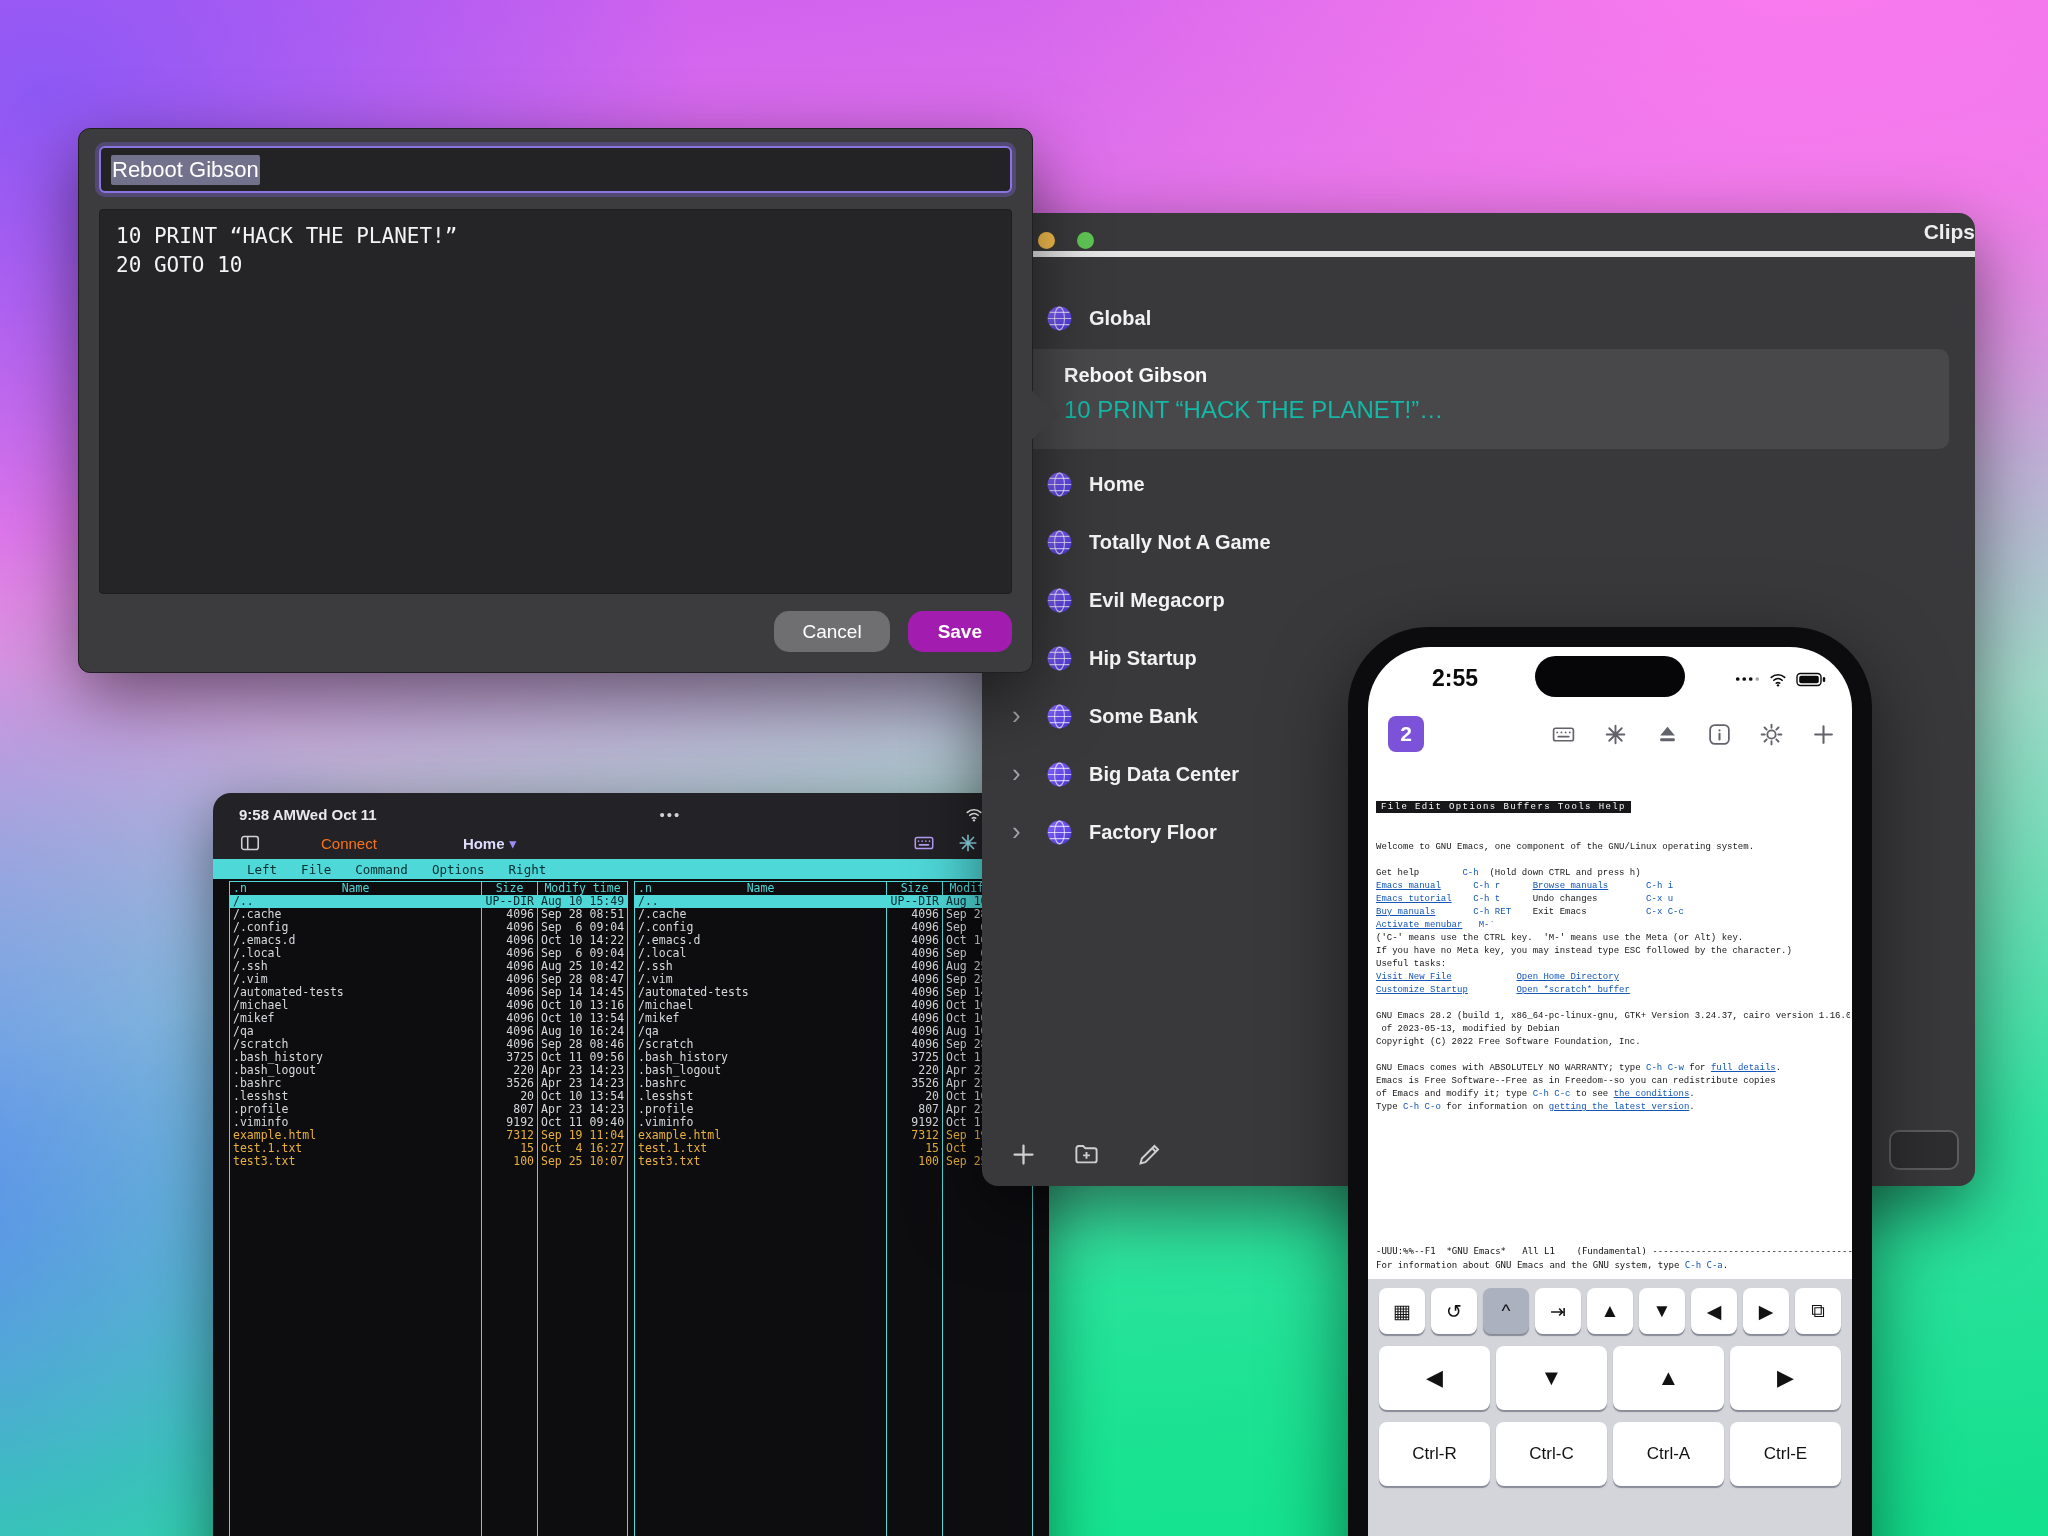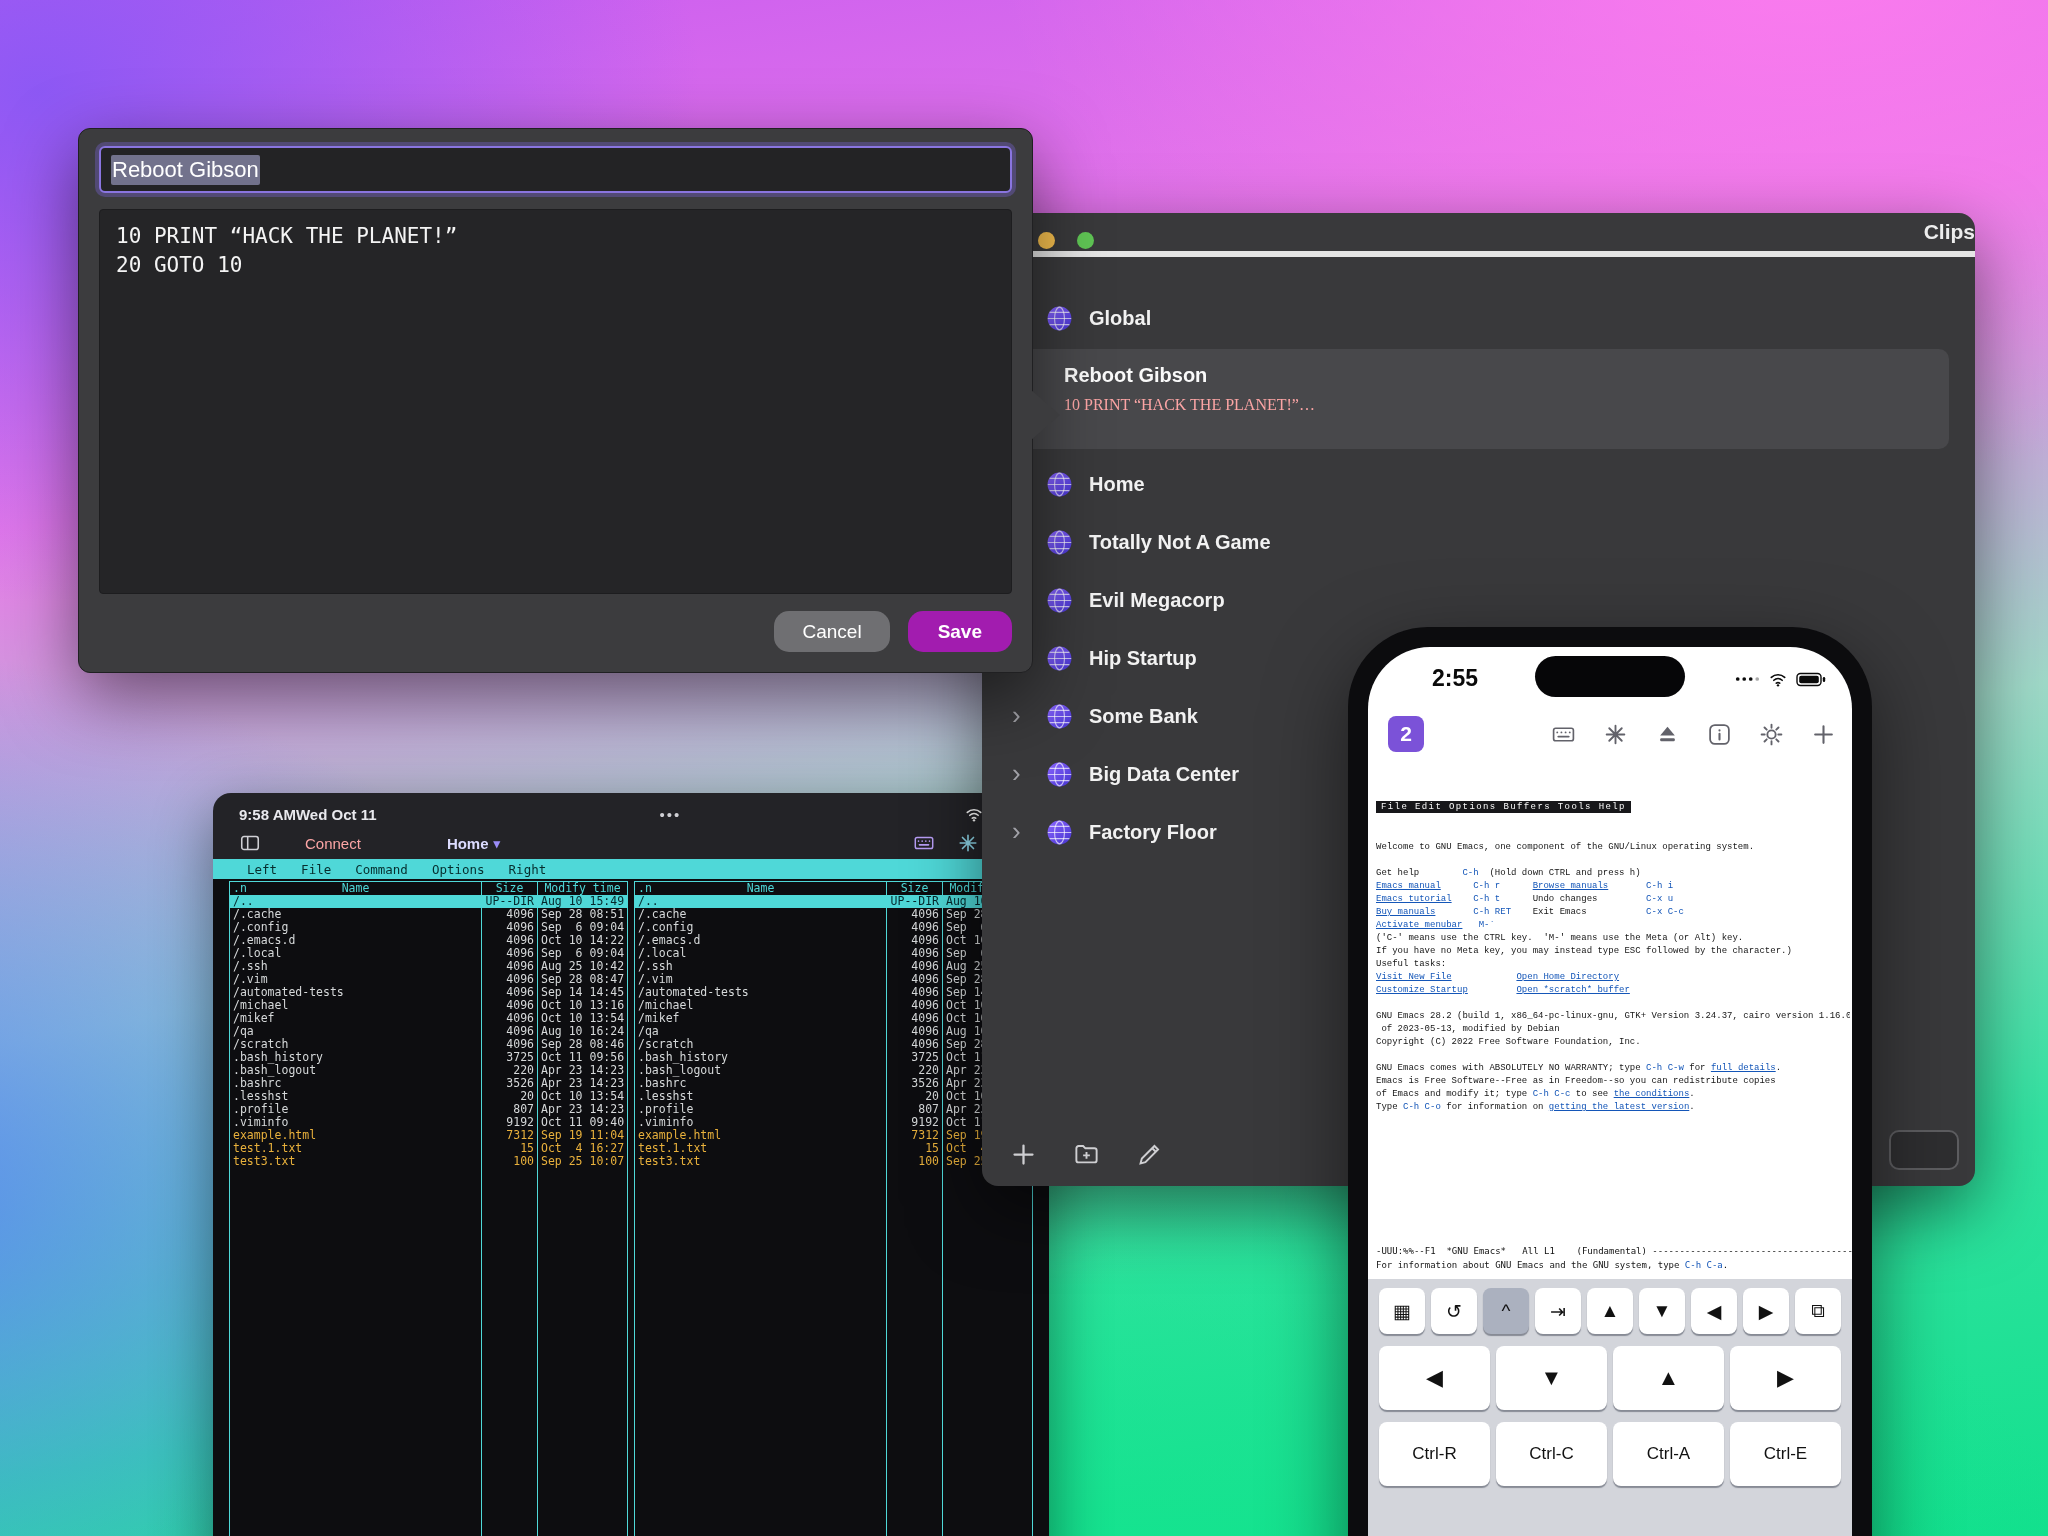--- a/index.html
+++ b/index.html
@@ -20,21 +20,21 @@
   .icn.bat{width:30px;height:15px}.icn.dots{width:26px;height:8px}
 
   
   .term{position:absolute;left:213px;top:793px;width:836px;height:790px;z-index:1;
         background:#232327;border-radius:18px 18px 0 0;box-shadow:0 18px 60px rgba(0,0,0,.45)}
   .term-status{display:flex;align-items:center;height:34px;padding:8px 26px 0;color:#e9e9ee;font-size:15px;font-weight:700}
   .term-status .tcenter{flex:1;text-align:center;color:#cfcfd4;font-weight:400;letter-spacing:2px}
   .term-status .tright{display:flex;gap:9px;align-items:center;color:#fff}
   .term-clock{display:flex;gap:0}
   .term-toolbar{display:flex;align-items:center;height:32px;padding:0 26px;color:#b9b9c0;font-size:15px}
-  .tb-connect{margin-left:44px;color:#fca5a5}
+  .tb-connect{margin-left:60px;color:#f97316}
   .tb-host{margin-left:86px;color:#dcdcff;font-weight:700;display:flex;align-items:center;gap:5px}
   .tb-host .dd{color:#9b8cf8;font-size:13px}
   .term-ticons{margin-left:auto;display:flex;gap:22px;align-items:center}
   .mc{position:absolute;left:0;right:0;top:66px;bottom:0;background:#0d0d10;overflow:hidden}
   .mc-menu{height:20px;background:#4fd8d8;color:#062e2e;font:12.5px "DejaVu Sans Mono",monospace;display:flex;align-items:center;padding-left:22px}
   .mc-menu span{padding:0 12px;cursor:default}
   .mc-panels{display:flex;gap:6px;padding:2px 16px 0;height:calc(100% - 22px)}
   .mc-panel{flex:1;border:1px solid #4fd8d8;font:11.5px/13px "DejaVu Sans Mono",monospace;color:#d6d9da;display:flex;flex-direction:column;overflow:hidden;background:#0d0d10}
   .mc-row{display:grid;grid-template-columns:1fr 56px 90px;height:13px;line-height:13px;white-space:pre;overflow:hidden}
   .mc-row .c-size,.mc-row .c-time{border-left:1px solid #4fd8d8;padding:0 3px;text-align:right}
@@ -57,21 +57,21 @@
   .clips-title{font-size:21px;font-weight:700;color:#ededed}
   .clips-list{position:absolute;top:80px;left:0;right:0}
   .group-row{display:flex;align-items:center;height:58px;padding-left:64px;position:relative}
   .group-row.first{height:50px}
   .group-row .chev{position:absolute;left:30px;color:#a2a2a8;font-size:26px;line-height:1;top:50%;transform:translateY(-54%)}
   .globe{width:27px;height:27px;margin-right:16px;flex:0 0 auto}
   .globe svg{width:100%;height:100%;display:block}
   .group-label{font-size:20px;font-weight:700;color:#f2f2f2}
   .clip-row{margin:6px 26px;background:#48484b;border-radius:10px;padding:15px 20px 0 56px;height:100px}
   .clip-title{font-size:20px;font-weight:700;color:#fafafa;margin-bottom:9px}
-  .clip-preview{font-size:16px;color:#fca5a5;font-family:Liberation Serif, serif}
+  .clip-preview{font-size:24px;color:#14b8a6;font-family:Liberation Sans, sans-serif}
   .clips-toolbar{position:absolute;left:28px;bottom:18px;display:flex;gap:36px;color:#cfcfd2;align-items:center}
   .clips-field{position:absolute;right:16px;bottom:16px;width:70px;height:40px;border:2px solid #5d5d60;border-radius:10px;background:#2e2e30}
 
   
   .dialog{position:absolute;left:78px;top:128px;width:955px;height:545px;z-index:3;
           background:#3c3c3e;border-radius:12px;border:1px solid #202022;box-shadow:0 24px 70px rgba(0,0,0,.5)}
   .dialog .tail{position:absolute;right:-28px;top:261px;width:0;height:0;
           border-left:29px solid #3c3c3e;border-top:25px solid transparent;border-bottom:25px solid transparent}
   .dlg-input{position:absolute;left:20px;top:17px;right:20px;height:47px;background:#232325;border:2px solid #8a75e0;border-radius:6px;
           box-shadow:0 0 0 4px rgba(122,100,220,.35);display:flex;align-items:center;padding:0 10px;font-size:22px;color:#fff}

